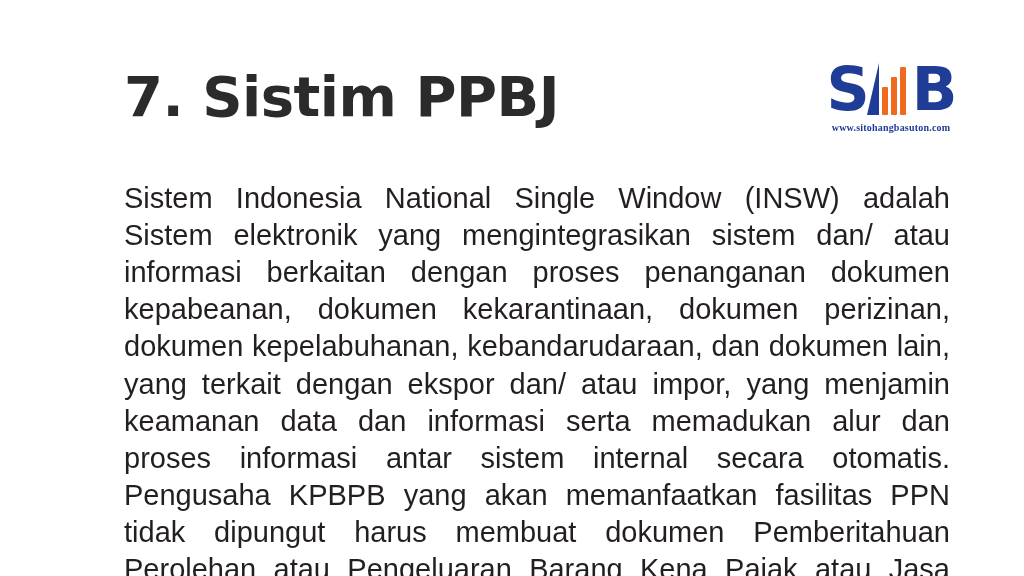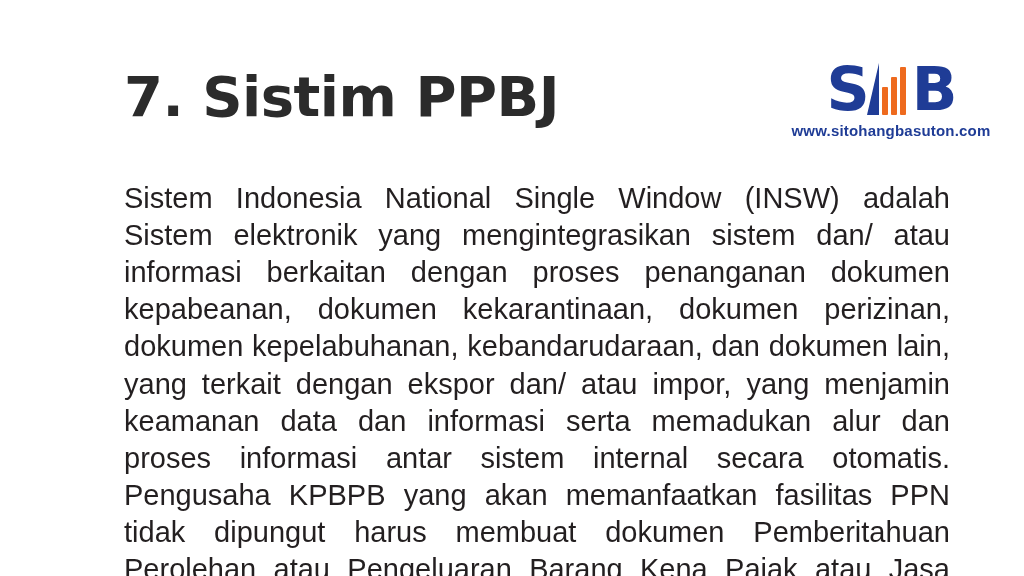--- a/index.html
+++ b/index.html
@@ -70,22 +70,22 @@
     position: absolute;
     left: -2px;
     bottom: 0;
     width: 0;
     height: 0;
     border-left: 12px solid transparent;
     border-bottom: 52px solid #1f3c96;
   }
   .logo-url {
     margin-top: 2px;
-    font-family: Liberation Sans, sans-serif;
-    font-size: 15px;
+    font-family: Liberation Serif, serif;
+    font-size: 10px;
     font-weight: bold;
     color: #1f3c96;
     letter-spacing: 0.2px;
   }
   .title {
     position: absolute;
     left: 124px;
     top: 66px;
     font-family: "DejaVu Sans", sans-serif;
     font-size: 56px;

